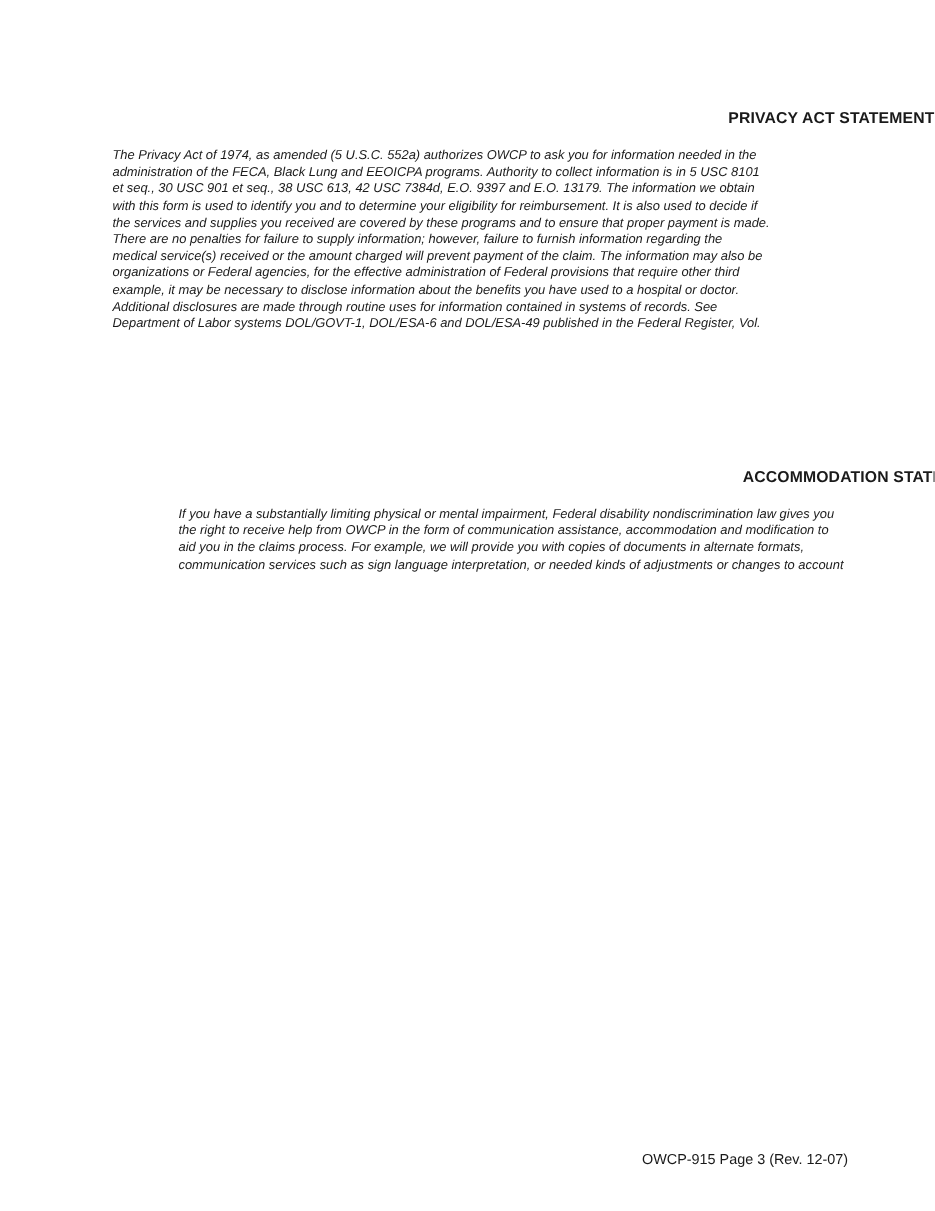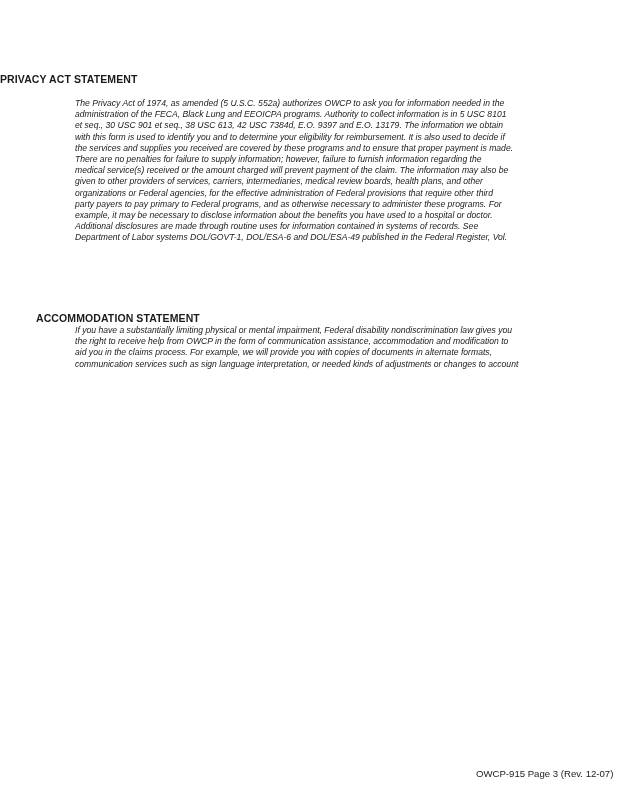--- a/index.html
+++ b/index.html
@@ -1,47 +1,45 @@
 <!DOCTYPE html>
 <html><head>
   <meta charset="utf-8">
   <style>
     html, body { margin: 0; padding: 0; background: #ffffff; }
     body { width: 623px; height: 807px; position: relative; overflow: hidden;
            font-family: "Liberation Sans", sans-serif; color: #1a1a1a; }
     .page { position: absolute; left: 0; top: 0; width: 623px; height: 807px; }
-    .heading { position: absolute; left: 0; width: 623px; text-align: left;
+    .heading { position: absolute; left: 0; width: 623px; text-align: right;
                font-weight: bold; font-size: 10.5px; letter-spacing: 0.1px; }
     .para { position: absolute; left: 75px; width: 480px; font-size: 8.6px; line-height: 11.2px; font-style: italic; }
     .line { display: block; white-space: nowrap; }
-    .footer { position: absolute; left: 476px; top: 768px; font-size: 9.6px; white-space: nowrap; text-align: right; }
+    .footer { position: absolute; left: 428px; top: 768px; font-size: 9.6px; white-space: nowrap; text-align: right; }
   </style>
 </head>
 <body>
 
 <div class="page">
   <div class="heading" style="top:73px;">PRIVACY ACT STATEMENT</div>
   <div class="para" style="top:98px;">
     <span class="line">The Privacy Act of 1974, as amended (5 U.S.C. 552a) authorizes OWCP to ask you for information needed in the</span>
     <span class="line">administration of the FECA, Black Lung and EEOICPA programs. Authority to collect information is in 5 USC 8101</span>
     <span class="line">et seq., 30 USC 901 et seq., 38 USC 613, 42 USC 7384d, E.O. 9397 and E.O. 13179. The information we obtain</span>
     <span class="line">with this form is used to identify you and to determine your eligibility for reimbursement. It is also used to decide if</span>
     <span class="line">the services and supplies you received are covered by these programs and to ensure that proper payment is made.</span>
     <span class="line">There are no penalties for failure to supply information; however, failure to furnish information regarding the</span>
     <span class="line">medical service(s) received or the amount charged will prevent payment of the claim. The information may also be</span>
-    <span class="line">given to other providers of services, carriers, intermediaries, medical review boards, health plans, and other</span>
     <span class="line">organizations or Federal agencies, for the effective administration of Federal provisions that require other third</span>
-    <span class="line">party payers to pay primary to Federal programs, and as otherwise necessary to administer these programs. For</span>
     <span class="line">example, it may be necessary to disclose information about the benefits you have used to a hospital or doctor.</span>
     <span class="line">Additional disclosures are made through routine uses for information contained in systems of records. See</span>
     <span class="line">Department of Labor systems DOL/GOVT-1, DOL/ESA-6 and DOL/ESA-49 published in the Federal Register, Vol.</span>
   </div>
 
   <div class="heading" style="top:312px;padding-left:36px;">ACCOMMODATION STATEMENT</div>
-  <div class="para" style="top:325px;">
+  <div class="para" style="top:337px;margin-left:44px;">
     <span class="line">If you have a substantially limiting physical or mental impairment, Federal disability nondiscrimination law gives you</span>
     <span class="line">the right to receive help from OWCP in the form of communication assistance, accommodation and modification to</span>
     <span class="line">aid you in the claims process. For example, we will provide you with copies of documents in alternate formats,</span>
     <span class="line">communication services such as sign language interpretation, or needed kinds of adjustments or changes to account</span>
   </div>
 
   <div class="footer">OWCP-915 Page 3 (Rev. 12-07)</div>
 </div>
 
 </body></html>

